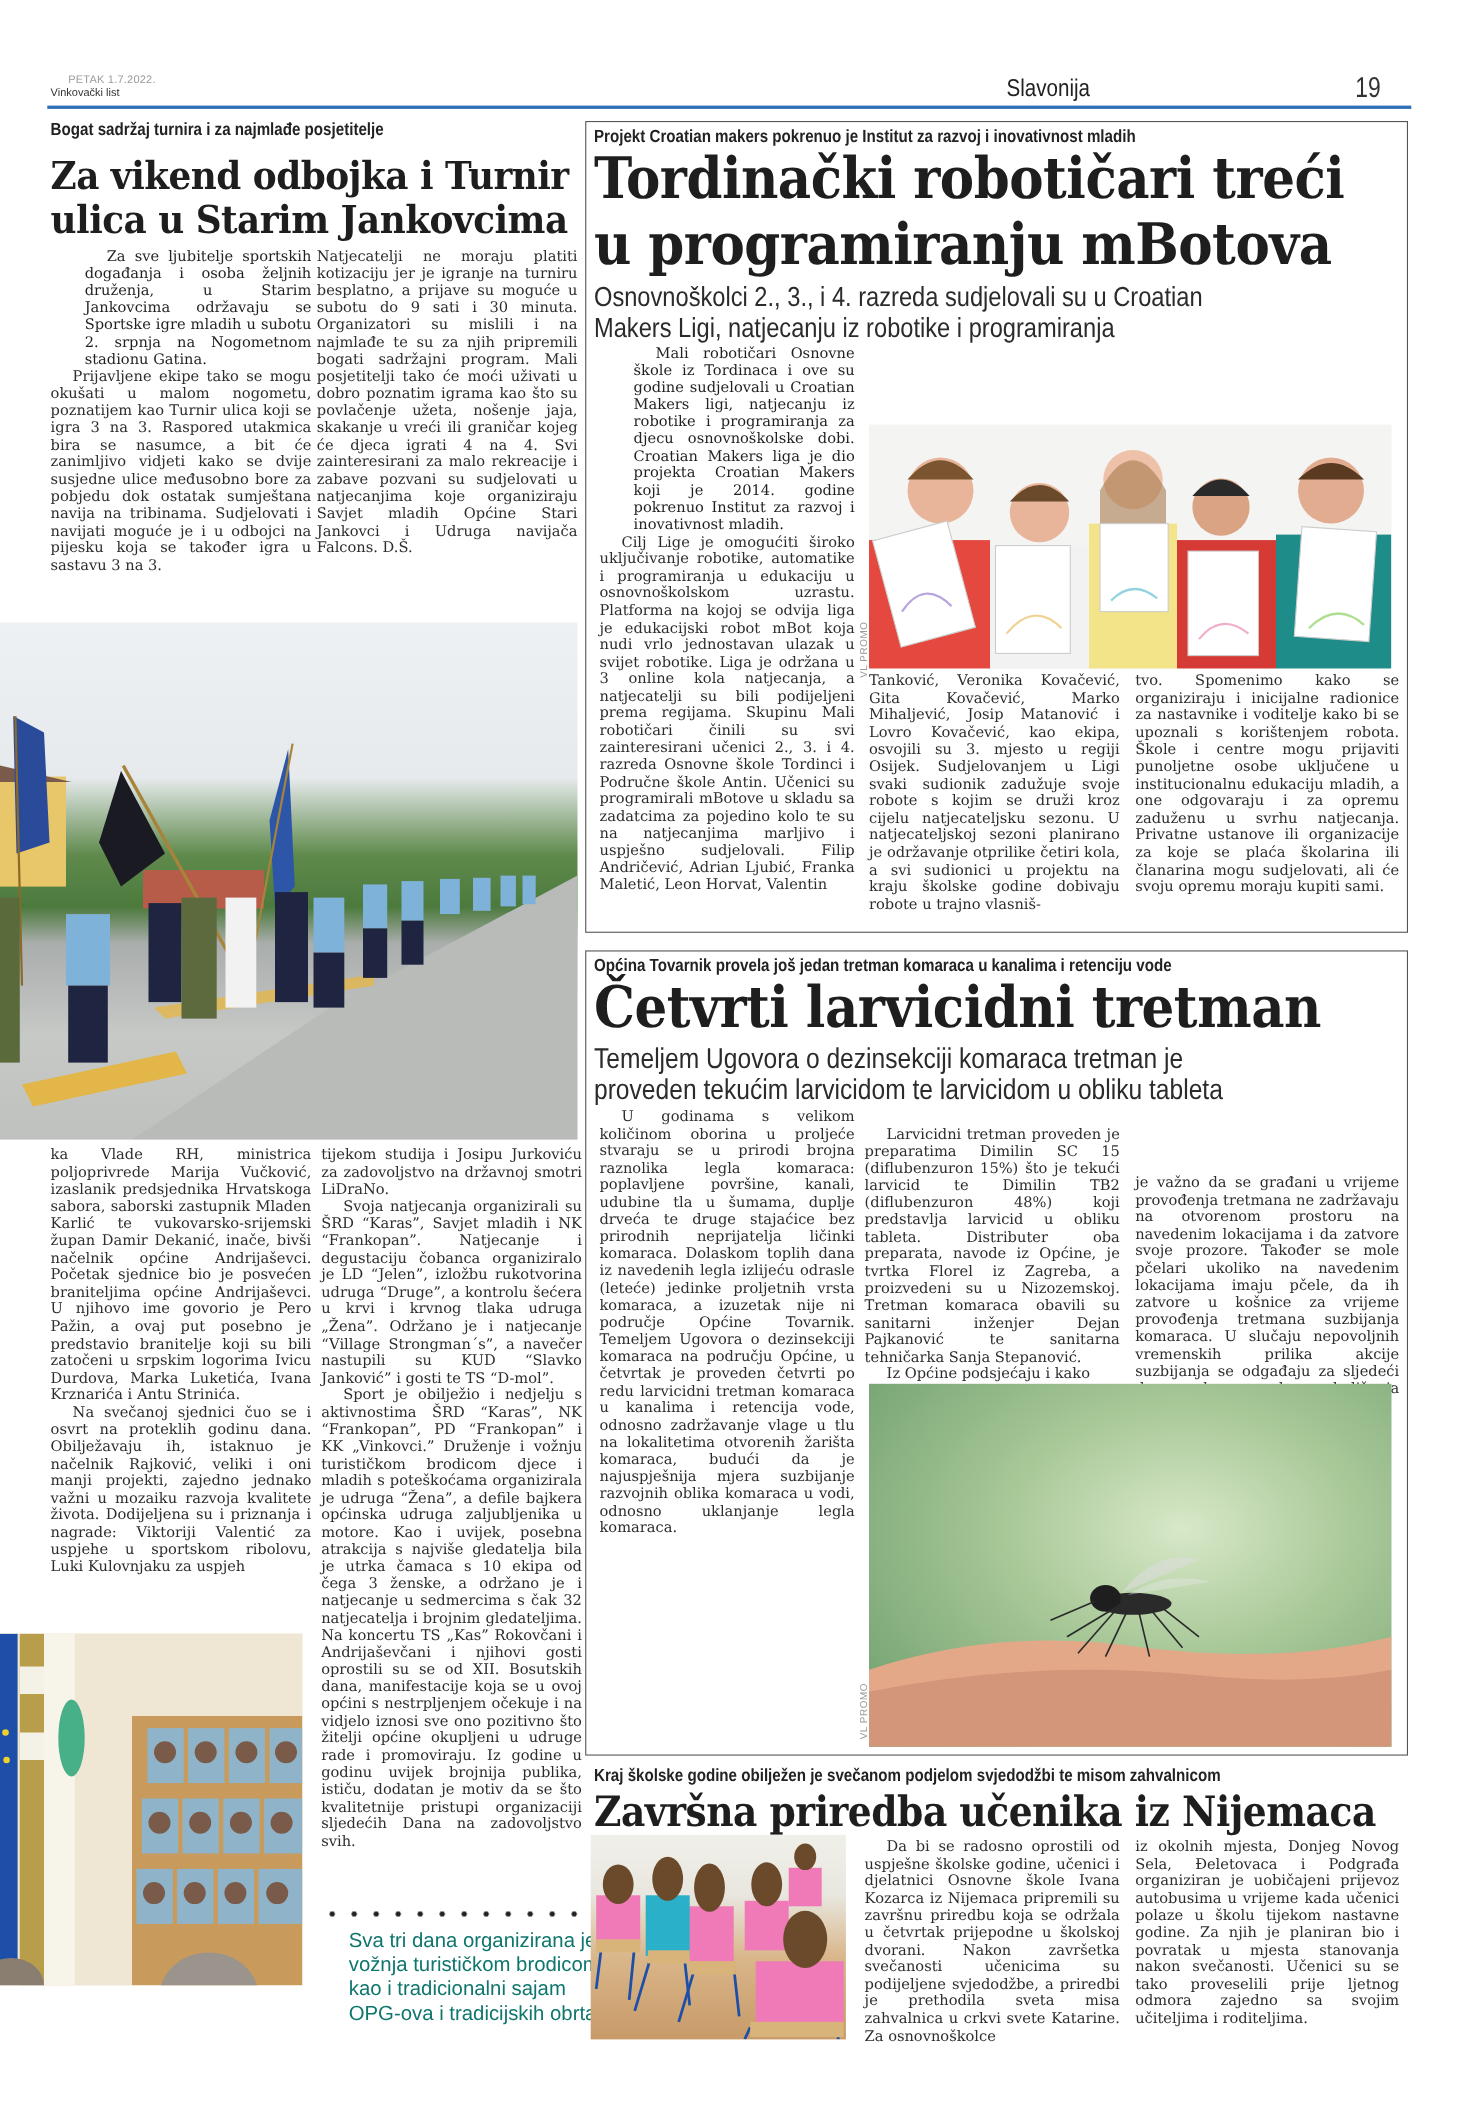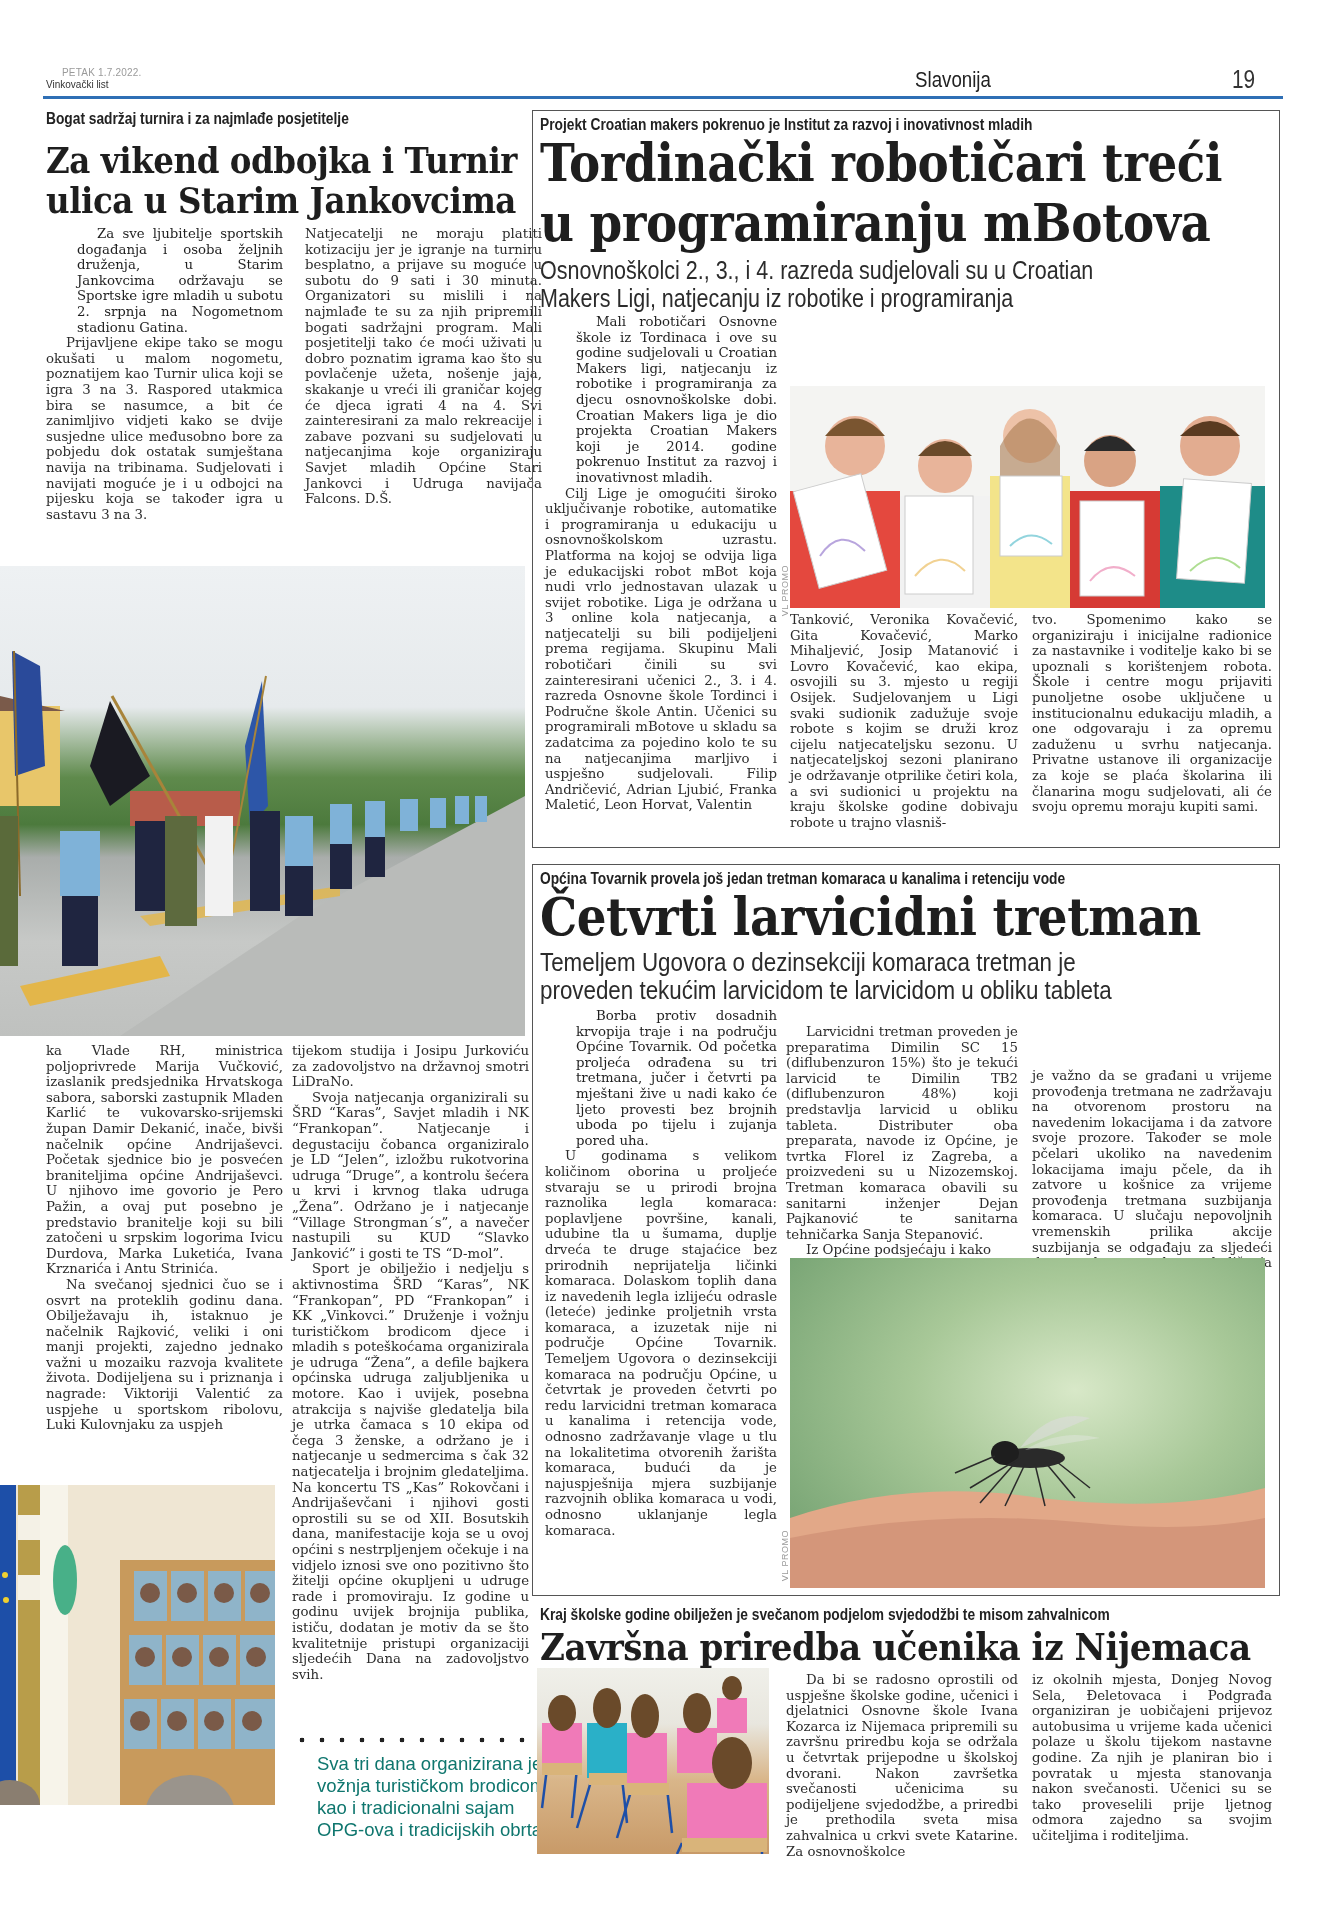--- a/index.html
+++ b/index.html
@@ -43,21 +43,21 @@
 <div class="abs hdr-rule"></div>
 
 <div class="abs kicker" style="left:46px; top:110px;">Bogat sadržaj turnira i za najmlađe posjetitelje</div>
 <div class="abs headline" style="left:46px; top:140px; font-size:35px; transform:scaleX(0.93);">Za vikend odbojka i Turnir</div>
 <div class="abs headline" style="left:46px; top:180px; font-size:35px; transform:scaleX(0.93);">ulica u Starim Jankovcima</div>
 
 <div class="abs col" style="left:46px; top:226px; width:237px;">
   <p class="lead">Za sve ljubitelje sportskih događanja i osoba željnih druženja, u Starim Jankovcima održavaju se Sportske igre mladih u subotu 2. srpnja na Nogometnom stadionu Gatina.</p>
   <p>Prijavljene ekipe tako se mogu okušati u malom nogometu, poznatijem kao Turnir ulica koji se igra 3 na 3. Raspored utakmica bira se nasumce, a bit će zanimljivo vidjeti kako se dvije susjedne ulice međusobno bore za pobjedu dok ostatak sumještana navija na tribinama. Sudjelovati i navijati moguće je i u odbojci na pijesku koja se također igra u sastavu 3 na 3.</p>
 </div>
-<div class="abs col" style="left:305px; top:226px; width:237px;">
+<div class="abs col" style="left:288px; top:226px; width:237px;">
   <p class="noindent">Natjecatelji ne moraju platiti kotizaciju jer je igranje na turniru besplatno, a prijave su moguće u subotu do 9 sati i 30 minuta. Organizatori su mislili i na najmlađe te su za njih pripremili bogati sadržajni program. Mali posjetitelji tako će moći uživati u dobro poznatim igrama kao što su povlačenje užeta, nošenje jaja, skakanje u vreći ili graničar kojeg će djeca igrati 4 na 4. Svi zainteresirani za malo rekreacije i zabave pozvani su sudjelovati u natjecanjima koje organiziraju Savjet mladih Općine Stari Jankovci i Udruga navijača Falcons. D.Š.</p>
 </div>
 
 <div class="abs photo" style="left:0; top:566px; width:525px; height:470px; background:linear-gradient(180deg,#eef1f3 0%,#e6eaec 30%,#5f8a4c 45%,#4c7a3d 55%,#a9adab 62%,#c7c9c7 80%,#bfc1bf 100%);">
   <svg width="525" height="470" viewBox="0 0 525 470">
     <rect x="0" y="140" width="60" height="100" fill="#e8c66a"></rect>
     <polygon points="0,130 65,145 0,145" fill="#7a5a4a"></polygon>
     <rect x="130" y="225" width="110" height="35" fill="#b85c4a"></rect>
     <polygon points="300,350 525,230 525,470 120,470" fill="#b9bbb9"></polygon>
     <polygon points="20,420 160,390 170,410 30,440" fill="#e3b64a"></polygon>
@@ -203,21 +203,20 @@
   <p class="noindent">tvo. Spomenimo kako se organiziraju i inicijalne radionice za nastavnike i voditelje kako bi se upoznali s korištenjem robota. Škole i centre mogu prijaviti punoljetne osobe uključene u institucionalnu edukaciju mladih, a one odgovaraju i za opremu zaduženu u svrhu natjecanja. Privatne ustanove ili organizacije za koje se plaća školarina ili članarina mogu sudjelovati, ali će svoju opremu moraju kupiti sami.</p>
 </div>
 
 <div class="abs box" style="left:532px; top:864px; width:748px; height:732px;"></div>
 <div class="abs kicker" style="left:540px; top:870px;">Općina Tovarnik provela još jedan tretman komaraca u kanalima i retenciju vode</div>
 <div class="abs headline" style="left:540px; top:886px; font-size:52px; transform:scaleX(0.9);">Četvrti larvicidni tretman</div>
 <div class="abs subdeck" style="left:540px; top:948px; font-size:26px; transform:scaleX(0.86);">Temeljem Ugovora o dezinsekciji komaraca tretman je</div>
 <div class="abs subdeck" style="left:540px; top:976px; font-size:26px; transform:scaleX(0.86);">proveden tekućim larvicidom te larvicidom u obliku tableta</div>
 
 <div class="abs col" style="left:545px; top:1008px; width:232px;">
-  <p class="lead">Borba protiv dosadnih krvopija traje i na području Općine Tovarnik. Od početka proljeća odrađena su tri tretmana, jučer i četvrti pa mještani žive u nadi kako će ljeto provesti bez brojnih uboda po tijelu i zujanja pored uha.</p>
   <p>U godinama s velikom količinom oborina u proljeće stvaraju se u prirodi brojna raznolika legla komaraca: poplavljene površine, kanali, udubine tla u šumama, duplje drveća te druge stajaćice bez prirodnih neprijatelja ličinki komaraca. Dolaskom toplih dana iz navedenih legla izlijeću odrasle (leteće) jedinke proljetnih vrsta komaraca, a izuzetak nije ni područje Općine Tovarnik. Temeljem Ugovora o dezinsekciji komaraca na području Općine, u četvrtak je proveden četvrti po redu larvicidni tretman komaraca u kanalima i retencija vode, odnosno zadržavanje vlage u tlu na lokalitetima otvorenih žarišta komaraca, budući da je najuspješnija mjera suzbijanje razvojnih oblika komaraca u vodi, odnosno uklanjanje legla komaraca.</p>
 </div>
 <div class="abs promo" style="left:780px; top:1530px;">VL PROMO</div>
 
 <div class="abs col" style="left:786px; top:1024px; width:232px;">
   <p>Larvicidni tretman proveden je preparatima Dimilin SC 15 (diflubenzuron 15%) što je tekući larvicid te Dimilin TB2 (diflubenzuron 48%) koji predstavlja larvicid u obliku tableta. Distributer oba preparata, navode iz Općine, je tvrtka Florel iz Zagreba, a proizvedeni su u Nizozemskoj. Tretman komaraca obavili su sanitarni inženjer Dejan Pajkanović te sanitarna tehničarka Sanja Stepanović.</p>
   <p>Iz Općine podsjećaju i kako</p>
 </div>
 <div class="abs col" style="left:1032px; top:1068px; width:240px;">
   <p class="noindent">je važno da se građani u vrijeme provođenja tretmana ne zadržavaju na otvorenom prostoru na navedenim lokacijama i da zatvore svoje prozore. Također se mole pčelari ukoliko na navedenim lokacijama imaju pčele, da ih zatvore u košnice za vrijeme provođenja tretmana suzbijanja komaraca. U slučaju nepovoljnih vremenskih prilika akcije suzbijanja se odgađaju za sljedeći dan, odnosno do poboljšanja vremenskih prilika.</p>

